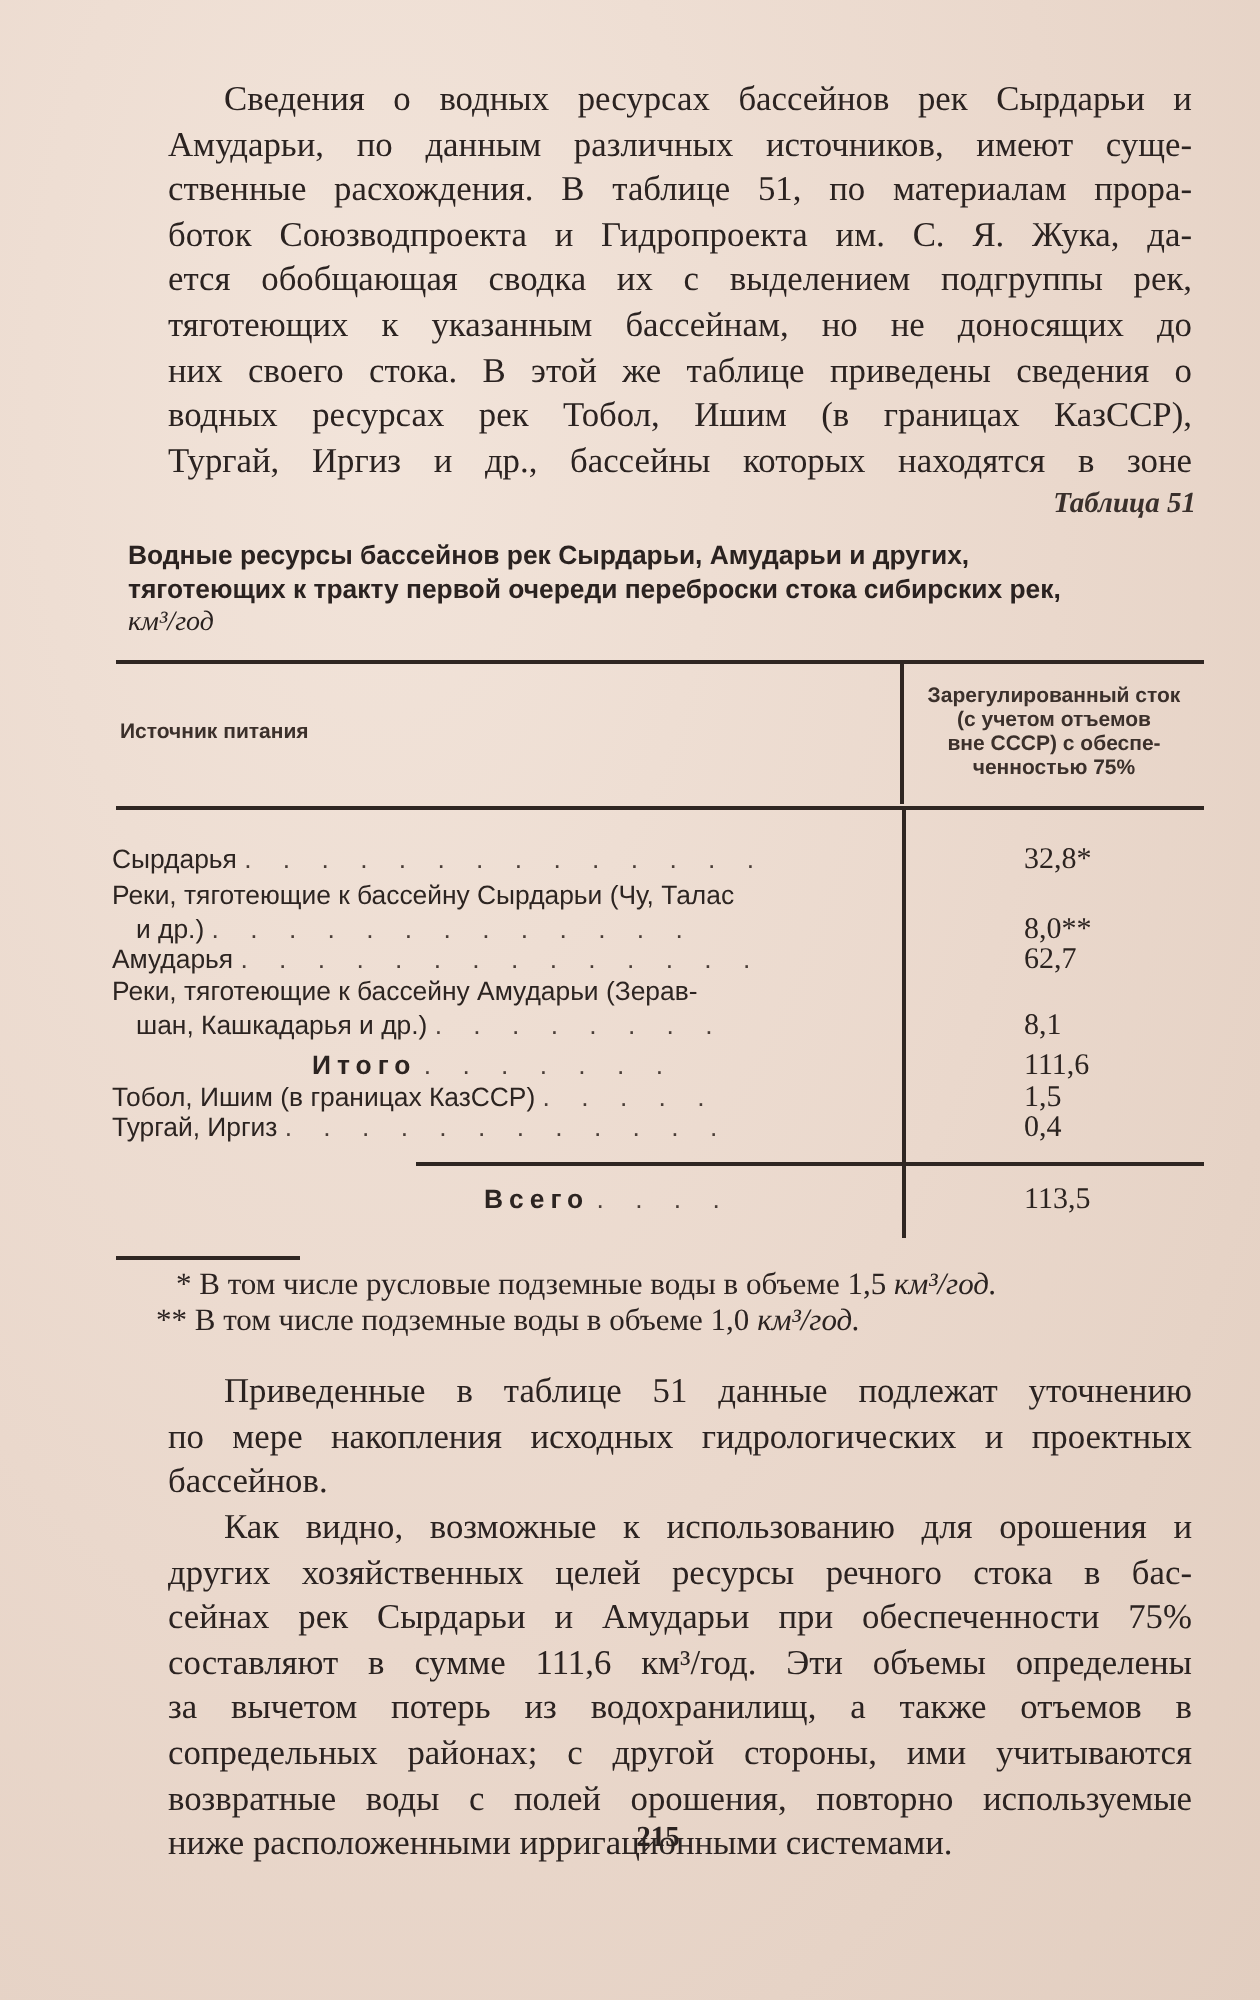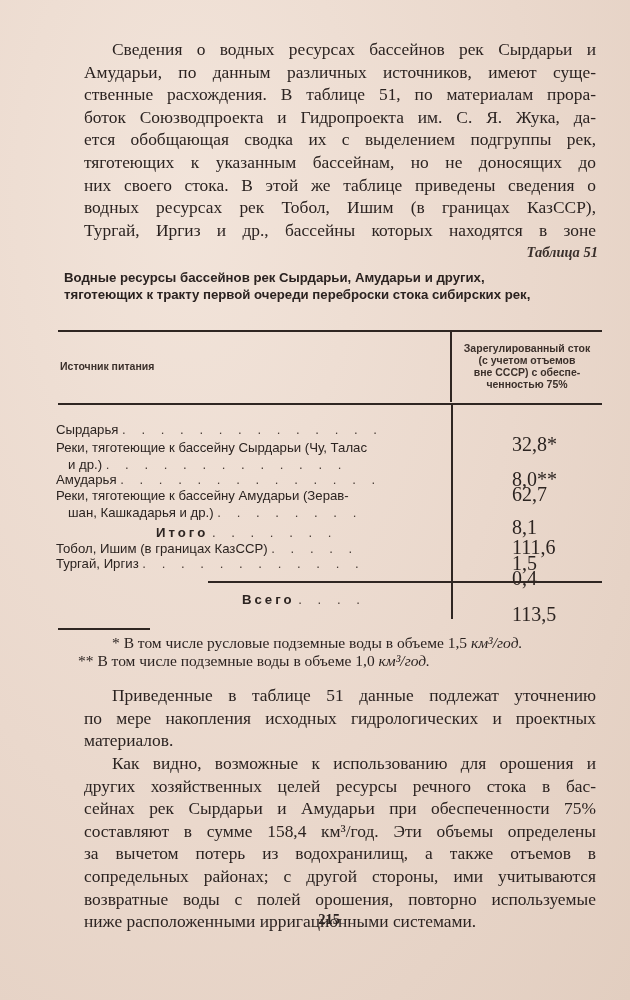--- a/index.html
+++ b/index.html
@@ -43,21 +43,21 @@
       position: absolute; left: 452px; width: 150px; top: 342px;
       text-align: center; font-family: "Liberation Sans", sans-serif; font-size: 10.5px; line-height: 12px; font-weight: bold; color: #3b302b;
     }
     .row {
       position: absolute; left: 56px; width: 545px;
       font-family: "Liberation Sans", sans-serif; font-size: 13.2px; color: #2c2421;
     }
     .row .name { position: absolute; left: 0; width: 360px; white-space: nowrap; overflow: hidden; }
     .row .name2 { position: absolute; left: 12px; width: 348px; white-space: nowrap; overflow: hidden; }
     .row .dots { letter-spacing: 6px; color: #4a3e38; }
-    .row .val { position: absolute; left: 456px; font-family: "Liberation Serif", serif; font-size: 20px; margin-top: 11px; }
+    .row .val { position: absolute; left: 456px; font-family: "Liberation Serif", serif; font-size: 15px; }
     .spaced { letter-spacing: 3px; font-weight: bold; margin-top: 12px; }
     .footnote {
       position: absolute; left: 88px; font-size: 15.5px; color: #2b2321;
     }
     .footnote i { font-style: italic; }
     .fn-rule { position: absolute; left: 58px; top: 628px; width: 92px; height: 2px; background: #2f2622; }
     .page-number {
       position: absolute; left: 0; width: 578px; top: 911px; text-align: center;
       font-weight: bold; font-size: 14.5px; color: #2a2220; margin-left: 40px;
     }
@@ -77,20 +77,21 @@
     <span class="line">них своего стока. В этой же таблице приведены сведения о</span>
     <span class="line">водных ресурсах рек Тобол, Ишим  (в границах КазССР),</span>
     <span class="line">Тургай, Иргиз  и  др.,  бассейны  которых  находятся  в  зоне</span>
   </div>
 
   <div class="table-label">Таблица 51</div>
 
   <div class="table-title">
     <div>Водные ресурсы бассейнов рек Сырдарьи, Амударьи и других,</div>
     <div>тяготеющих к тракту первой очереди переброски стока сибирских рек,</div>
+    <div class="unit">км³/год</div>
   </div>
 
   <div class="hline" style="left:58px; top:330px; width:544px;"></div>
   <div class="vline" style="left:450px; top:332px; height:70px;"></div>
   <div class="hdr-left">Источник питания</div>
   <div class="hdr-right">
     <div>Зарегулированный сток</div>
     <div>(с учетом отъемов</div>
     <div>вне СССР) с обеспе-</div>
     <div>ченностью 75%</div>
@@ -134,38 +135,38 @@
   </div>
 
   <div class="hline" style="left:208px; top:581px; width:394px;"></div>
   <div class="vline" style="left:451px; top:583px; height:36px;"></div>
   <div class="row" style="top:592px;">
     <span class="name" style="left:186px;"><span class="spaced">Всего</span> <span class="dots">. . . .</span></span>
     <span class="val">113,5</span>
   </div>
 
   <div class="fn-rule"></div>
-  <div class="footnote" style="top:634px;margin-left:24px;">
+  <div class="footnote" style="top:634px;">
     <span>*</span> <span>В том числе русловые подземные воды в объеме 1,5 </span><i>км³/год.</i>
   </div>
   <div class="footnote" style="top:652px; left:78px;">
     <span>**</span> <span>В том числе подземные воды в объеме 1,0 </span><i>км³/год.</i>
   </div>
 
   <div class="para" id="p2">
     <span class="line indent">Приведенные в таблице 51 данные подлежат уточнению</span>
     <span class="line">по мере накопления исходных гидрологических и проектных</span>
-    <span class="line last">материалов.</span>
+    <span class="line last">бассейнов.</span>
   </div>
 
   <div class="para" id="p3">
     <span class="line indent">Как видно, возможные к использованию для орошения и</span>
     <span class="line">других хозяйственных целей ресурсы речного стока в бас-</span>
     <span class="line">сейнах рек Сырдарьи и Амударьи при обеспеченности 75%</span>
-    <span class="line">составляют в сумме 158,4 км³/год. Эти объемы  определены</span>
+    <span class="line">составляют в сумме 111,6 км³/год. Эти объемы  определены</span>
     <span class="line">за вычетом потерь из  водохранилищ, а также  отъемов в</span>
     <span class="line">сопредельных районах; с другой стороны, ими учитываются</span>
     <span class="line">возвратные воды с полей орошения, повторно используемые</span>
     <span class="line last">ниже расположенными ирригационными системами.</span>
   </div>
 
   <div class="page-number">215</div>
 </div>
 
 </body></html>

